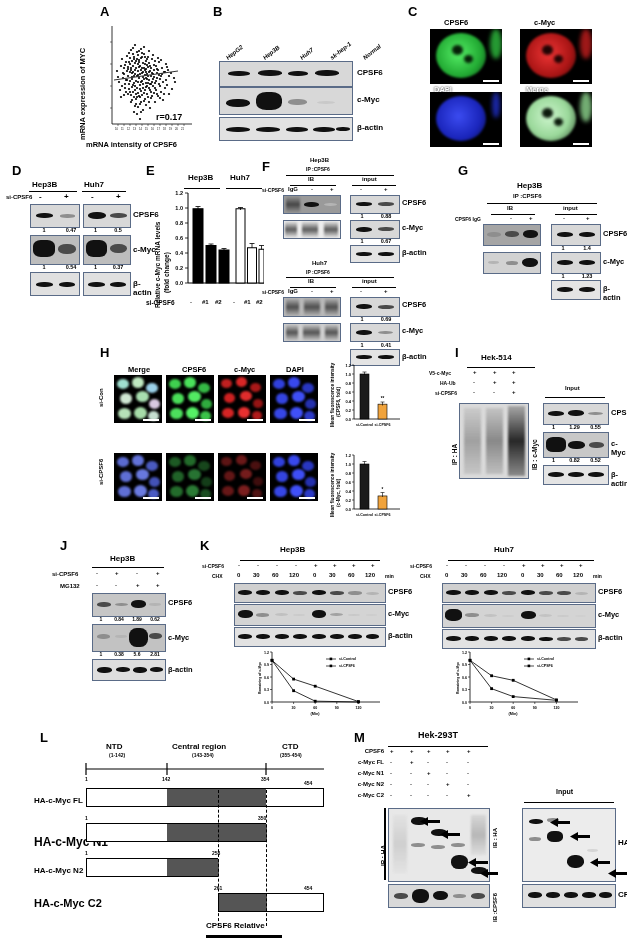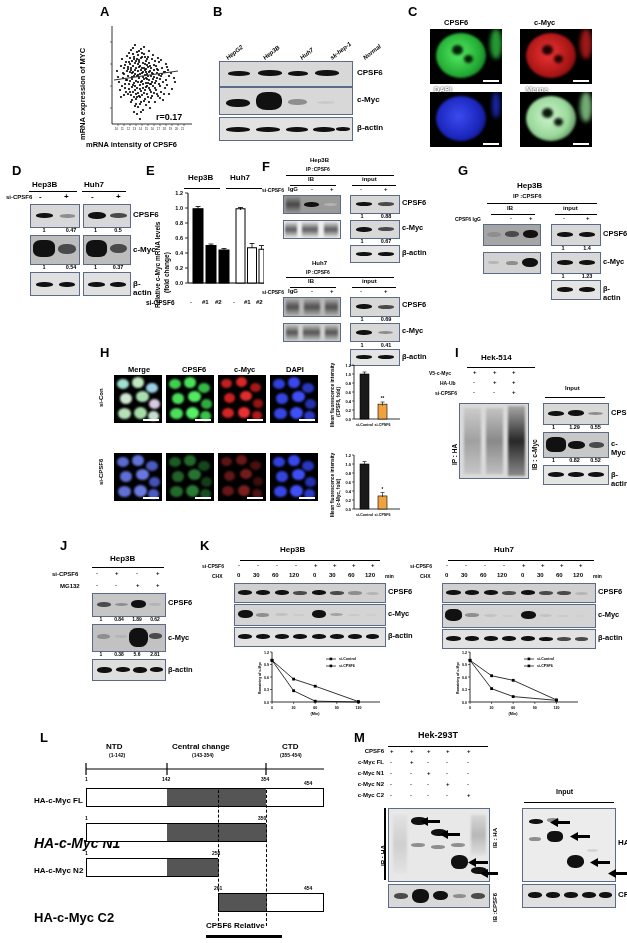--- a/index.html
+++ b/index.html
@@ -1216,56 +1216,56 @@
       </g>
     </svg>
   </div>
 </div>
 
 <div class="panel" style="left:34px;top:726px;width:290px;height:215px;">
   <div class="plabel" style="position:absolute;left:6px;top:4px;">L</div>
 
   <div class="lbl" style="position:absolute;left:72px;top:16px;font-size:8px;">NTD</div>
   <div class="lbl5" style="position:absolute;left:75px;top:26px;">(1-142)</div>
-  <div class="lbl" style="position:absolute;left:138px;top:16px;font-size:8px;">Central change</div>
+  <div class="lbl" style="position:absolute;left:138px;top:16px;font-size:8px;">Central region</div>
   <div class="lbl5" style="position:absolute;left:158px;top:26px;">(143-354)</div>
   <div class="lbl" style="position:absolute;left:248px;top:16px;font-size:8px;">CTD</div>
   <div class="lbl5" style="position:absolute;left:246px;top:26px;">(355-454)</div>
 
   <svg width="290" height="14" viewBox="0 0 290 14" style="position:absolute;left:0;top:36px;">
     <line x1="52" y1="7" x2="290" y2="7" stroke="#000" stroke-width="1.2"></line>
     <line x1="52" y1="1" x2="52" y2="13" stroke="#000" stroke-width="1.2"></line>
     <line x1="133" y1="1" x2="133" y2="13" stroke="#000" stroke-width="1.2"></line>
     <line x1="232" y1="1" x2="232" y2="13" stroke="#000" stroke-width="1.2"></line>
   </svg>
   <div class="lbl5" style="position:absolute;left:51px;top:50px;">1</div>
   <div class="lbl5" style="position:absolute;left:128px;top:50px;">142</div>
   <div class="lbl5" style="position:absolute;left:227px;top:50px;">354</div>
 
   <div class="lbl" style="position:absolute;left:0px;top:70px;font-size:8px;">HA-c-Myc FL</div>
   <div class="construct" style="left:52px;top:62px;width:238px;height:19px;position:absolute;">
     <div class="cfill" style="left:80px;top:0;width:99px;height:100%;"></div>
   </div>
   <div class="lbl5" style="position:absolute;left:270px;top:54px;">454</div>
 
-  <div class="lbl" style="position:absolute;left:0px;top:109px;font-size:14px;font-style:italic;">HA-c-Myc N1</div>
+  <div class="lbl" style="position:absolute;left:0px;top:109px;font-size:12px;">HA-c-Myc N1</div>
   <div class="lbl5" style="position:absolute;left:51px;top:89px;">1</div>
   <div class="construct" style="left:52px;top:97px;width:180px;height:19px;position:absolute;">
     <div class="cfill" style="left:80px;top:0;width:100px;height:100%;"></div>
   </div>
   <div class="lbl5" style="position:absolute;left:224px;top:89px;">350</div>
 
   <div class="lbl" style="position:absolute;left:0px;top:140px;font-size:8px;">HA-c-Myc N2</div>
   <div class="lbl5" style="position:absolute;left:51px;top:124px;">1</div>
   <div class="construct" style="left:52px;top:132px;width:132px;height:19px;position:absolute;">
     <div class="cfill" style="left:80px;top:0;width:52px;height:100%;"></div>
   </div>
   <div class="lbl5" style="position:absolute;left:178px;top:124px;">258</div>
 
-  <div class="lbl" style="position:absolute;left:0px;top:184px;font-size:13px;">HA-c-Myc C2</div>
+  <div class="lbl" style="position:absolute;left:0px;top:171px;font-size:11px;">HA-c-Myc C2</div>
   <div class="lbl5" style="position:absolute;left:180px;top:159px;">261</div>
   <div class="construct" style="left:184px;top:167px;width:106px;height:19px;position:absolute;">
     <div class="cfill" style="left:0;top:0;width:48px;height:100%;"></div>
   </div>
   <div class="lbl5" style="position:absolute;left:270px;top:159px;">454</div>
 
   <div class="vdash" style="position:absolute;left:184px;top:64px;height:136px;"></div>
   <div class="vdash" style="position:absolute;left:232px;top:64px;height:136px;"></div>
 
   <div class="lbl" style="position:absolute;left:172px;top:195px;font-size:8px;">CPSF6 Relative</div>

